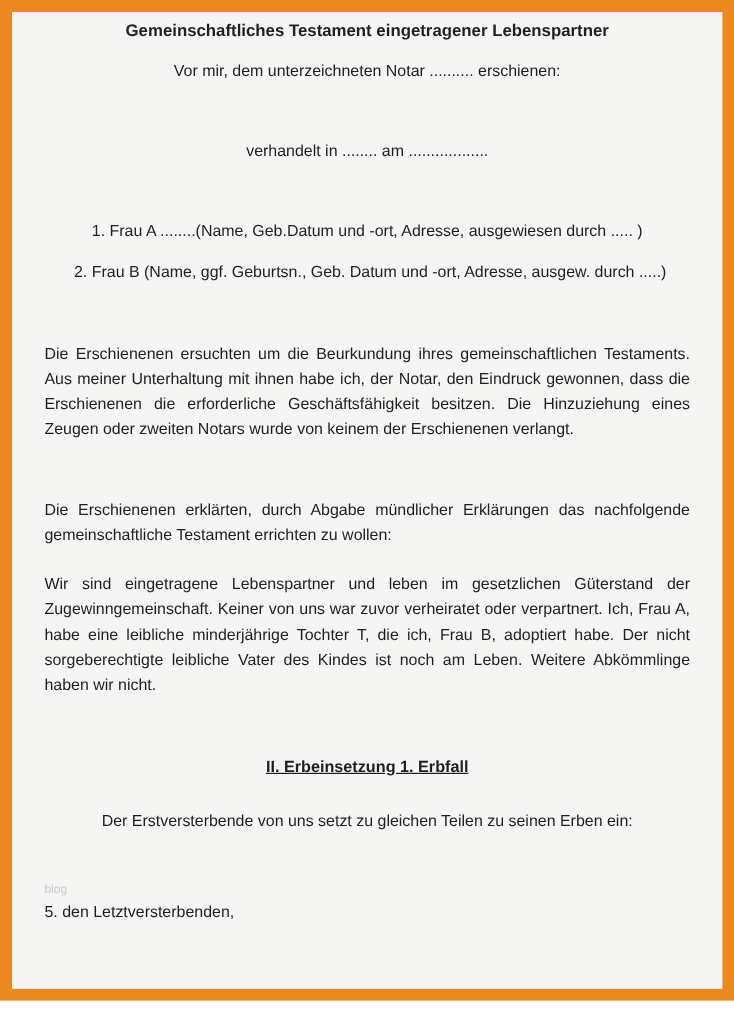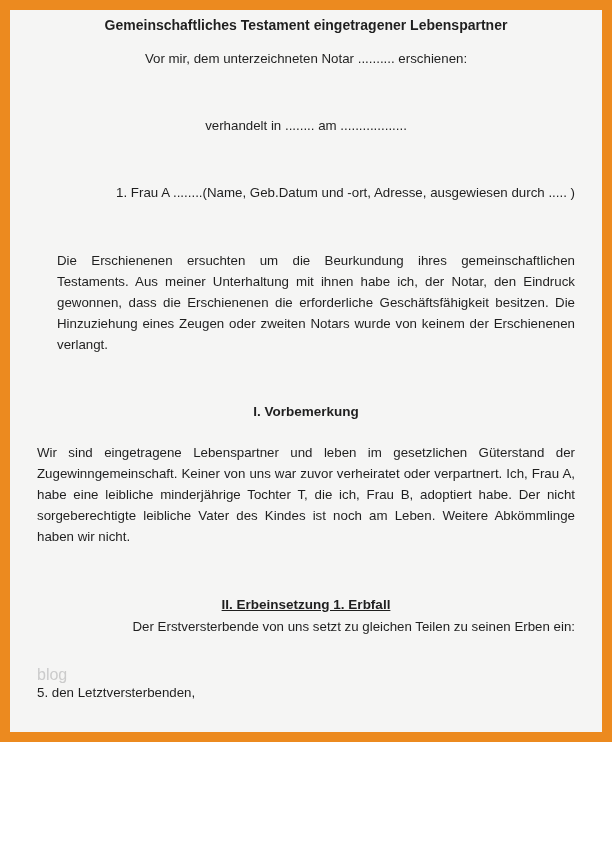--- a/index.html
+++ b/index.html
@@ -3,21 +3,21 @@
 <meta charset="utf-8">
 <style>
   html, body {
     margin: 0;
     padding: 0;
     background: #ffffff;
   }
   .page {
     position: relative;
     width: 612px;
-    height: 742px;
+    height: 834px;
     box-sizing: border-box;
     border: 10px solid #ec8a1f;
     background: #f5f5f4;
     overflow: hidden;
     font-family: "Liberation Sans", sans-serif;
     font-size: 13.3px;
     line-height: 21px;
     color: #1f1f1f;
   }
   .inner {
@@ -28,46 +28,46 @@
     font-size: 14px;
     font-weight: bold;
     text-align: center;
     line-height: 21px;
   }
   .center-line {
     text-align: center;
   }
   .negotiation-line { margin-top: 46px; }
   .notary-line     { margin-top: 12px; }
-  .party-line      { text-align: right; }
+  .party-line      { text-align: center; }
   .party-a         { margin-top: 46px; }
   .party-b         { margin-top: 13px; padding-left: 5px; }
   .para {
     text-align: justify;
     margin: 0;
   }
-  .para-certification { margin-top: 47px; margin-left: 20px; }
+  .para-certification { margin-top: 47px; }
   .para-declaration   { margin-top: 46px; }
   .section-heading {
     margin: 0;
     font-size: 13.5px;
     font-weight: bold;
     text-align: center;
     line-height: 21px;
   }
   .heading-1 { margin-top: 46px; }
   .para-preliminary { margin-top: 20px; }
   .heading-2 { margin-top: 47px; text-decoration: underline; }
   .para-heirs-intro {
-    margin-top: 1px;
-    text-align: right;
+    margin-top: 24px;
+    text-align: center;
   }
   .watermark {
-    margin-top: 31px;
-    font-size: 16px;
+    margin-top: 41px;
+    font-size: 10px;
     line-height: 14px;
     color: #cbcbcb;
   }
   .list-line {
     margin: 0;
   }
 </style>
 </head>
 <body>
 
@@ -75,25 +75,26 @@
   <div class="inner">
 
     <h1 class="doc-title">Gemeinschaftliches Testament eingetragener Lebenspartner</h1>
 
     <div class="center-line notary-line">Vor mir, dem unterzeichneten Notar .......... erschienen:</div>
 
     <div class="center-line negotiation-line">verhandelt in ........ am ..................</div>
 
     <div class="party-line party-a">1. Frau A ........(Name, Geb.Datum und -ort, Adresse, ausgewiesen durch ..... )</div>
 
+    <div class="party-line party-b">2. Frau B (Name, ggf. Geburtsn., Geb. Datum und -ort, Adresse, ausgew. durch .....)</div>
 
     <p class="para para-certification">Die Erschienenen ersuchten um die Beurkundung ihres gemeinschaftlichen Testaments. Aus meiner Unterhaltung mit ihnen habe ich, der Notar, den Eindruck gewonnen, dass die Erschienenen die erforderliche Geschäftsfähigkeit besitzen. Die Hinzuziehung eines Zeugen oder zweiten Notars wurde von keinem der Erschienenen verlangt.</p>
 
+    <p class="para para-declaration">Die Erschienenen erklärten, durch Abgabe mündlicher Erklärungen das nachfolgende gemeinschaftliche Testament errichten zu wollen:</p>
 
-    <h2 class="section-heading heading-1">I. Vorbemerkung</h2>
 
     <p class="para para-preliminary">Wir sind eingetragene Lebenspartner und leben im gesetzlichen Güterstand der Zugewinngemeinschaft. Keiner von uns war zuvor verheiratet oder verpartnert. Ich, Frau A, habe eine leibliche minderjährige Tochter T, die ich, Frau B, adoptiert habe. Der nicht sorgeberechtigte leibliche Vater des Kindes ist noch am Leben. Weitere Abkömmlinge haben wir nicht.</p>
 
     <h2 class="section-heading heading-2">II. Erbeinsetzung 1. Erbfall</h2>
 
     <p class="para para-heirs-intro">Der Erstversterbende von uns setzt zu gleichen Teilen zu seinen Erben ein:</p>
 
     <div class="watermark">blog</div>
 
     <p class="list-line">5. den Letztversterbenden,</p>

